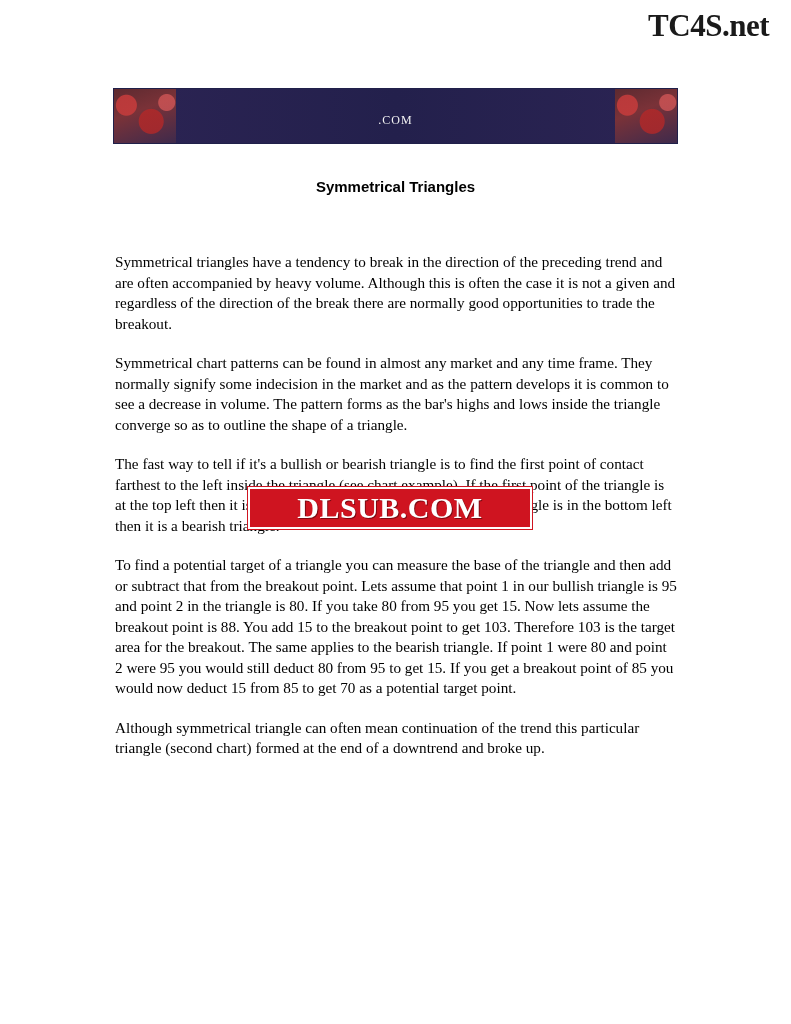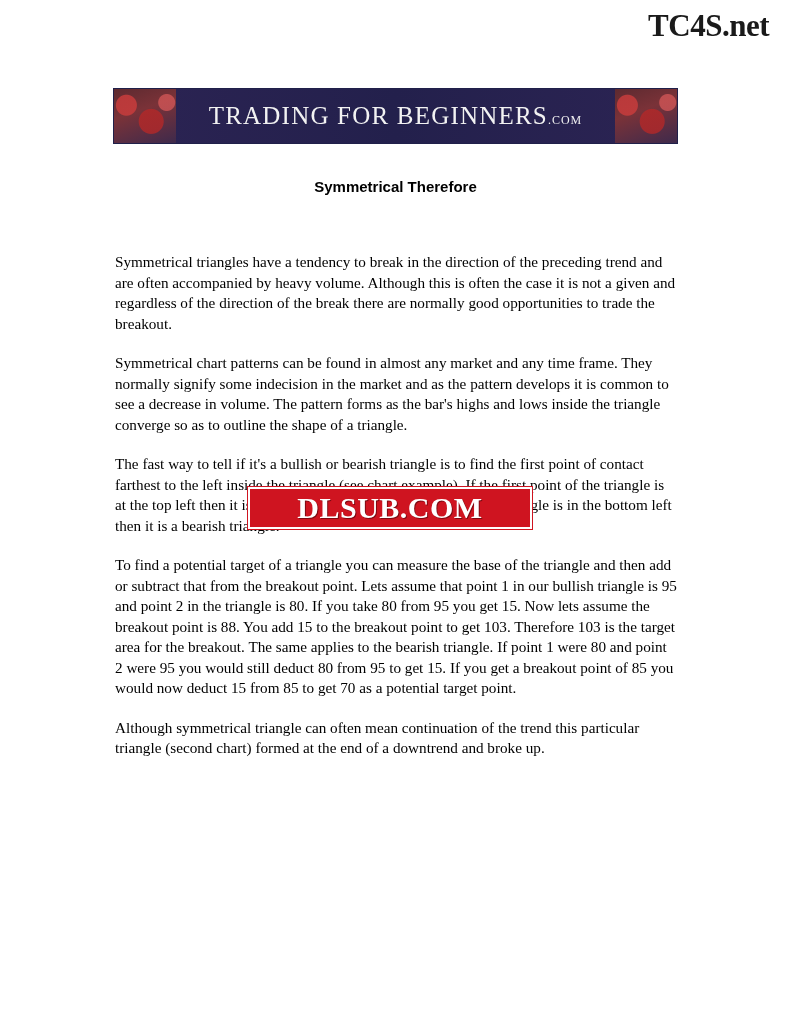--- a/index.html
+++ b/index.html
@@ -143,26 +143,25 @@
 <body>
 
 <div class="page">
 
   <div class="top-watermark">TC4S.net</div>
 
   <div class="banner">
     <div class="banner-left-img"></div>
     <div class="banner-right-img"></div>
     <div class="banner-text">
-      <span>TRADING FOR BEGINNERS</span>
       <span class="banner-dotcom">.COM</span>
     </div>
   </div>
 
-  <div class="doc-title">Symmetrical Therefore</div>
+  <div class="doc-title">Symmetrical Triangles</div>
 
   <div class="content">
     <p>Symmetrical triangles have a tendency to break in the direction of the preceding trend and are often accompanied by heavy volume. Although this is often the case it is not a given and regardless of the direction of the break there are normally good opportunities to trade the breakout.</p>
     <p>Symmetrical chart patterns can be found in almost any market and any time frame. They normally signify some indecision in the market and as the pattern develops it is common to see a decrease in volume. The pattern forms as the bar's highs and lows inside the triangle converge so as to outline the shape of a triangle.</p>
     <p>The fast way to tell if it's a bullish or bearish triangle is to find the first point of contact farthest to the left inside the triangle (see chart example). If the first point of the triangle is at the top left then it is a bullish triangle. If the first point in the triangle is in the bottom left then it is a bearish triangle.</p>
     <p>To find a potential target of a triangle you can measure the base of the triangle and then add or subtract that from the breakout point. Lets assume that point 1 in our bullish triangle is 95 and point 2 in the triangle is 80. If you take 80 from 95 you get 15. Now lets assume the breakout point is 88. You add 15 to the breakout point to get 103. Therefore 103 is the target area for the breakout. The same applies to the bearish triangle. If point 1 were 80 and point 2 were 95 you would still deduct 80 from 95 to get 15. If you get a breakout point of 85 you would now deduct 15 from 85 to get 70 as a potential target point.</p>
     <p>Although symmetrical triangle can often mean continuation of the trend this particular triangle (second chart) formed at the end of a downtrend and broke up.</p>
   </div>
 
   <div class="mid-watermark">DLSUB.COM</div>

